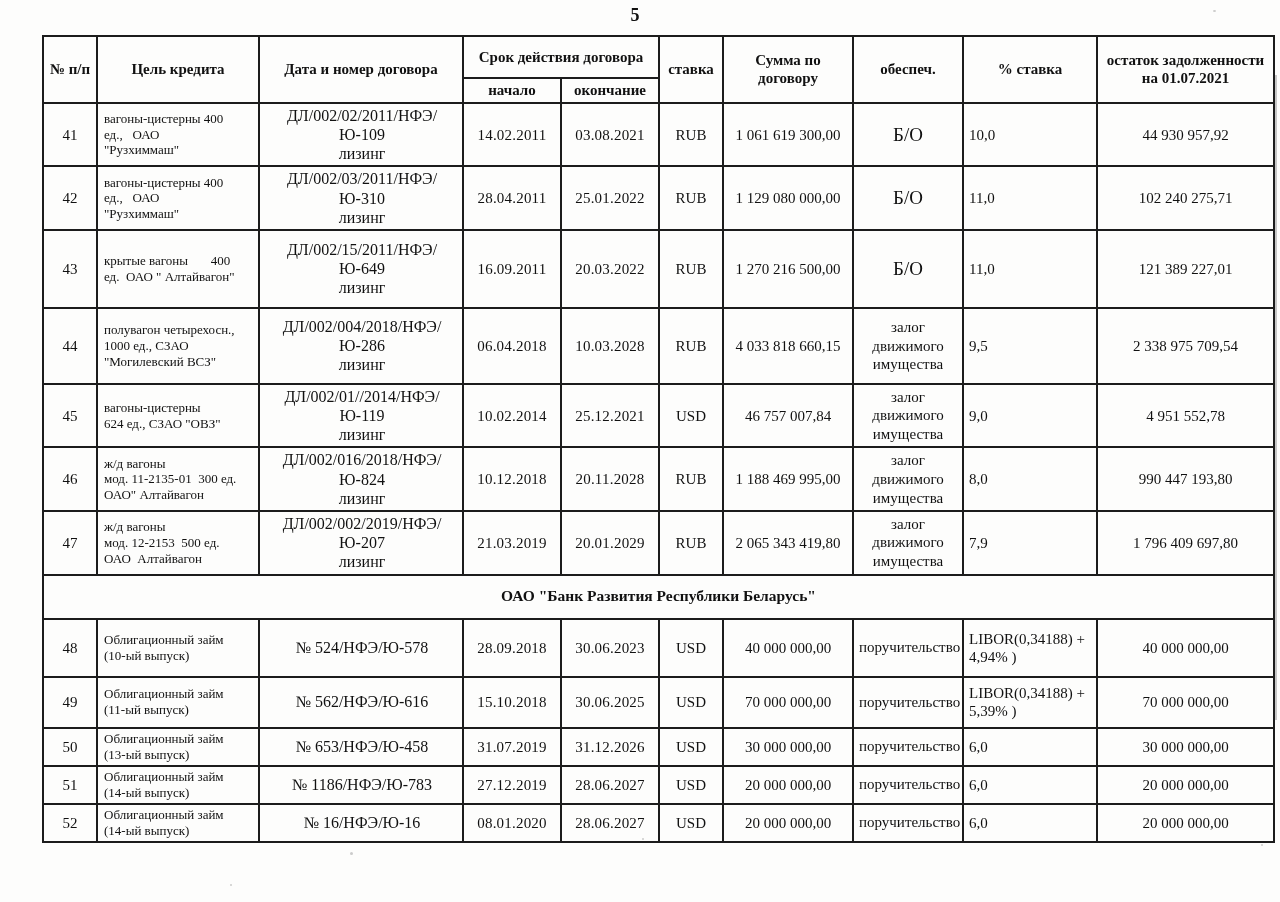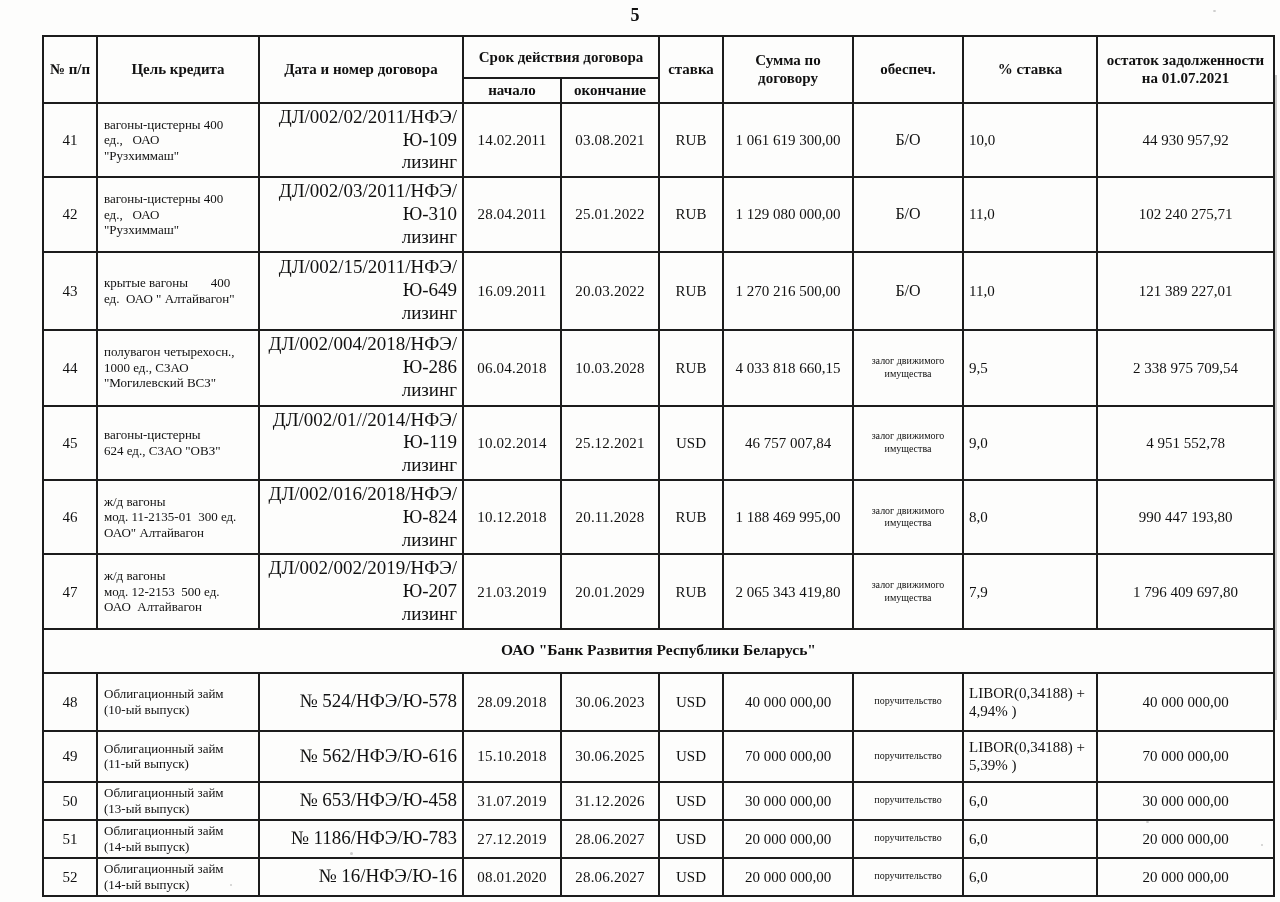--- a/index.html
+++ b/index.html
@@ -42,26 +42,26 @@
     font-weight: bold;
     font-size: 15px;
     text-align: center;
     line-height: 1.25;
   }
   thead tr.h-main { height: 42px; }
   thead tr.h-sub  { height: 24px; }
   td { font-size: 15px; line-height: 1.2; }
   .c-num     { text-align: center; border-radius: 6px; }
   .c-purpose { text-align: left; white-space: pre-wrap; font-size: 13px; padding-left: 6px; }
-  .c-contract{ text-align: right; white-space: pre-wrap; font-size: 19px; padding-left: 7px; }
+  .c-contract{ text-align: center; white-space: pre-wrap; font-size: 16px; padding-left: 7px; }
   .c-date    { text-align: center; letter-spacing: 0.2px; }
   .c-cur     { text-align: center; }
   .c-amount  { text-align: center; }
-  .c-coll    { text-align: center; font-size: 16px; line-height: 1.25; }
-  .c-coll.small { font-size: 10px; margin-left: 20px; }
+  .c-coll    { text-align: center; font-size: 19px; line-height: 1.25; }
+  .c-coll.small { font-size: 15px; margin-left: 20px; }
   .c-rate    { line-height: 1.2; }
   .c-bal     { text-align: center; }
   td.section-cell {
     text-align: center;
     font-weight: bold;
     font-size: 15.5px;
   }
   
   .scan-edge-line {
     position: absolute;

